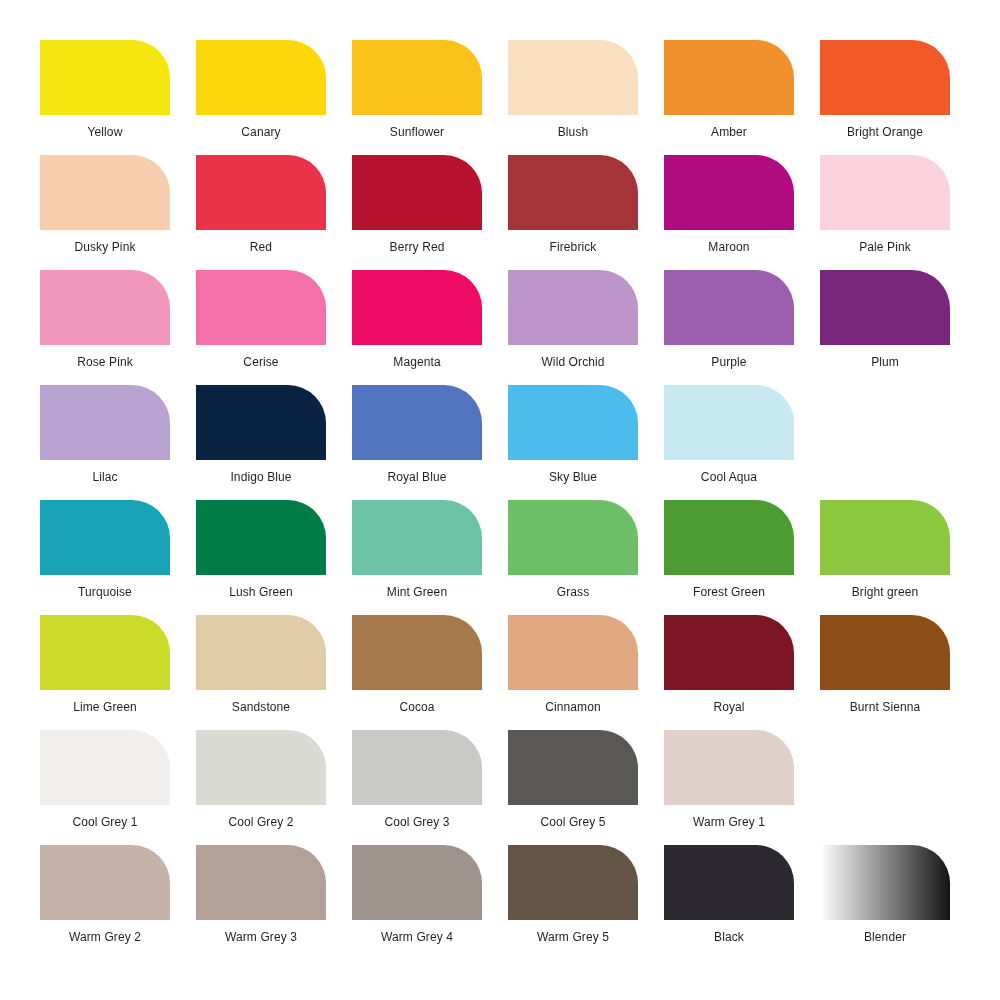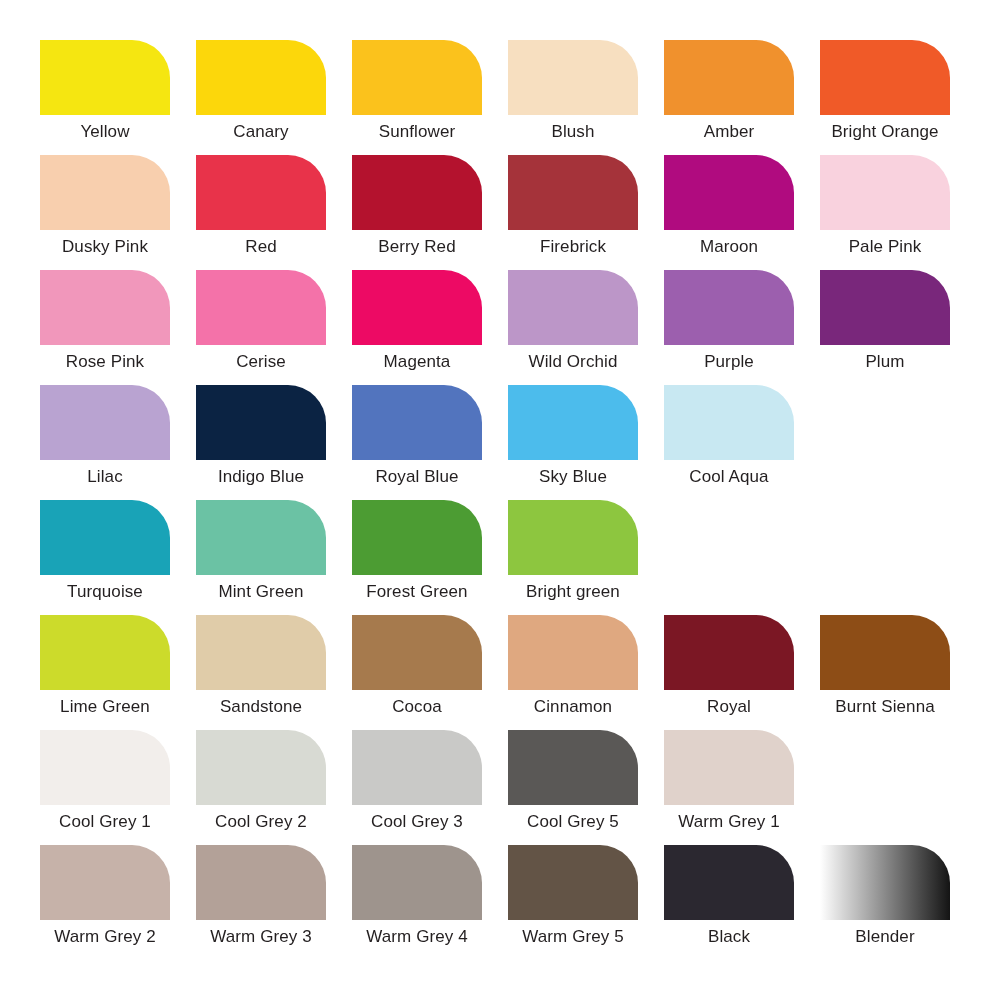--- a/index.html
+++ b/index.html
@@ -51,21 +51,21 @@
     height: 75px;
     border-top-right-radius: 38px;
     border-top-left-radius: 0;
     border-bottom-left-radius: 0;
     border-bottom-right-radius: 0;
     background: #cccccc;
   }
 
   .swatch-label {
     margin-top: 9px;
-    font-size: 17px;
+    font-size: 12px;
     line-height: 16px;
     color: #231f20;
     text-align: center;
     white-space: nowrap;
     letter-spacing: 0.1px;
   }
 </style>
 </head>
 <body>
 
@@ -169,24 +169,32 @@
         <div class="swatch-chip" title="Cool Aqua" style="background: rgb(200, 232, 242);"></div>
         <div class="swatch-label">Cool Aqua</div>
       </div>
     </div>
     <div class="swatch-row">
       <div class="swatch-cell">
         <div class="swatch-chip" title="Turquoise" style="background: rgb(25, 163, 183);"></div>
         <div class="swatch-label">Turquoise</div>
       </div>
       <div class="swatch-cell">
+        <div class="swatch-chip" title="Lush Green" style="background: rgb(1, 124, 70);"></div>
+        <div class="swatch-label">Lush Green</div>
+      </div>
+      <div class="swatch-cell">
         <div class="swatch-chip" title="Mint Green" style="background: rgb(107, 194, 164);"></div>
         <div class="swatch-label">Mint Green</div>
       </div>
       <div class="swatch-cell">
+        <div class="swatch-chip" title="Grass" style="background: rgb(108, 190, 103);"></div>
+        <div class="swatch-label">Grass</div>
+      </div>
+      <div class="swatch-cell">
         <div class="swatch-chip" title="Forest Green" style="background: rgb(76, 156, 51);"></div>
         <div class="swatch-label">Forest Green</div>
       </div>
       <div class="swatch-cell">
         <div class="swatch-chip" title="Bright green" style="background: rgb(141, 198, 63);"></div>
         <div class="swatch-label">Bright green</div>
       </div>
     </div>
     <div class="swatch-row">
       <div class="swatch-cell">

